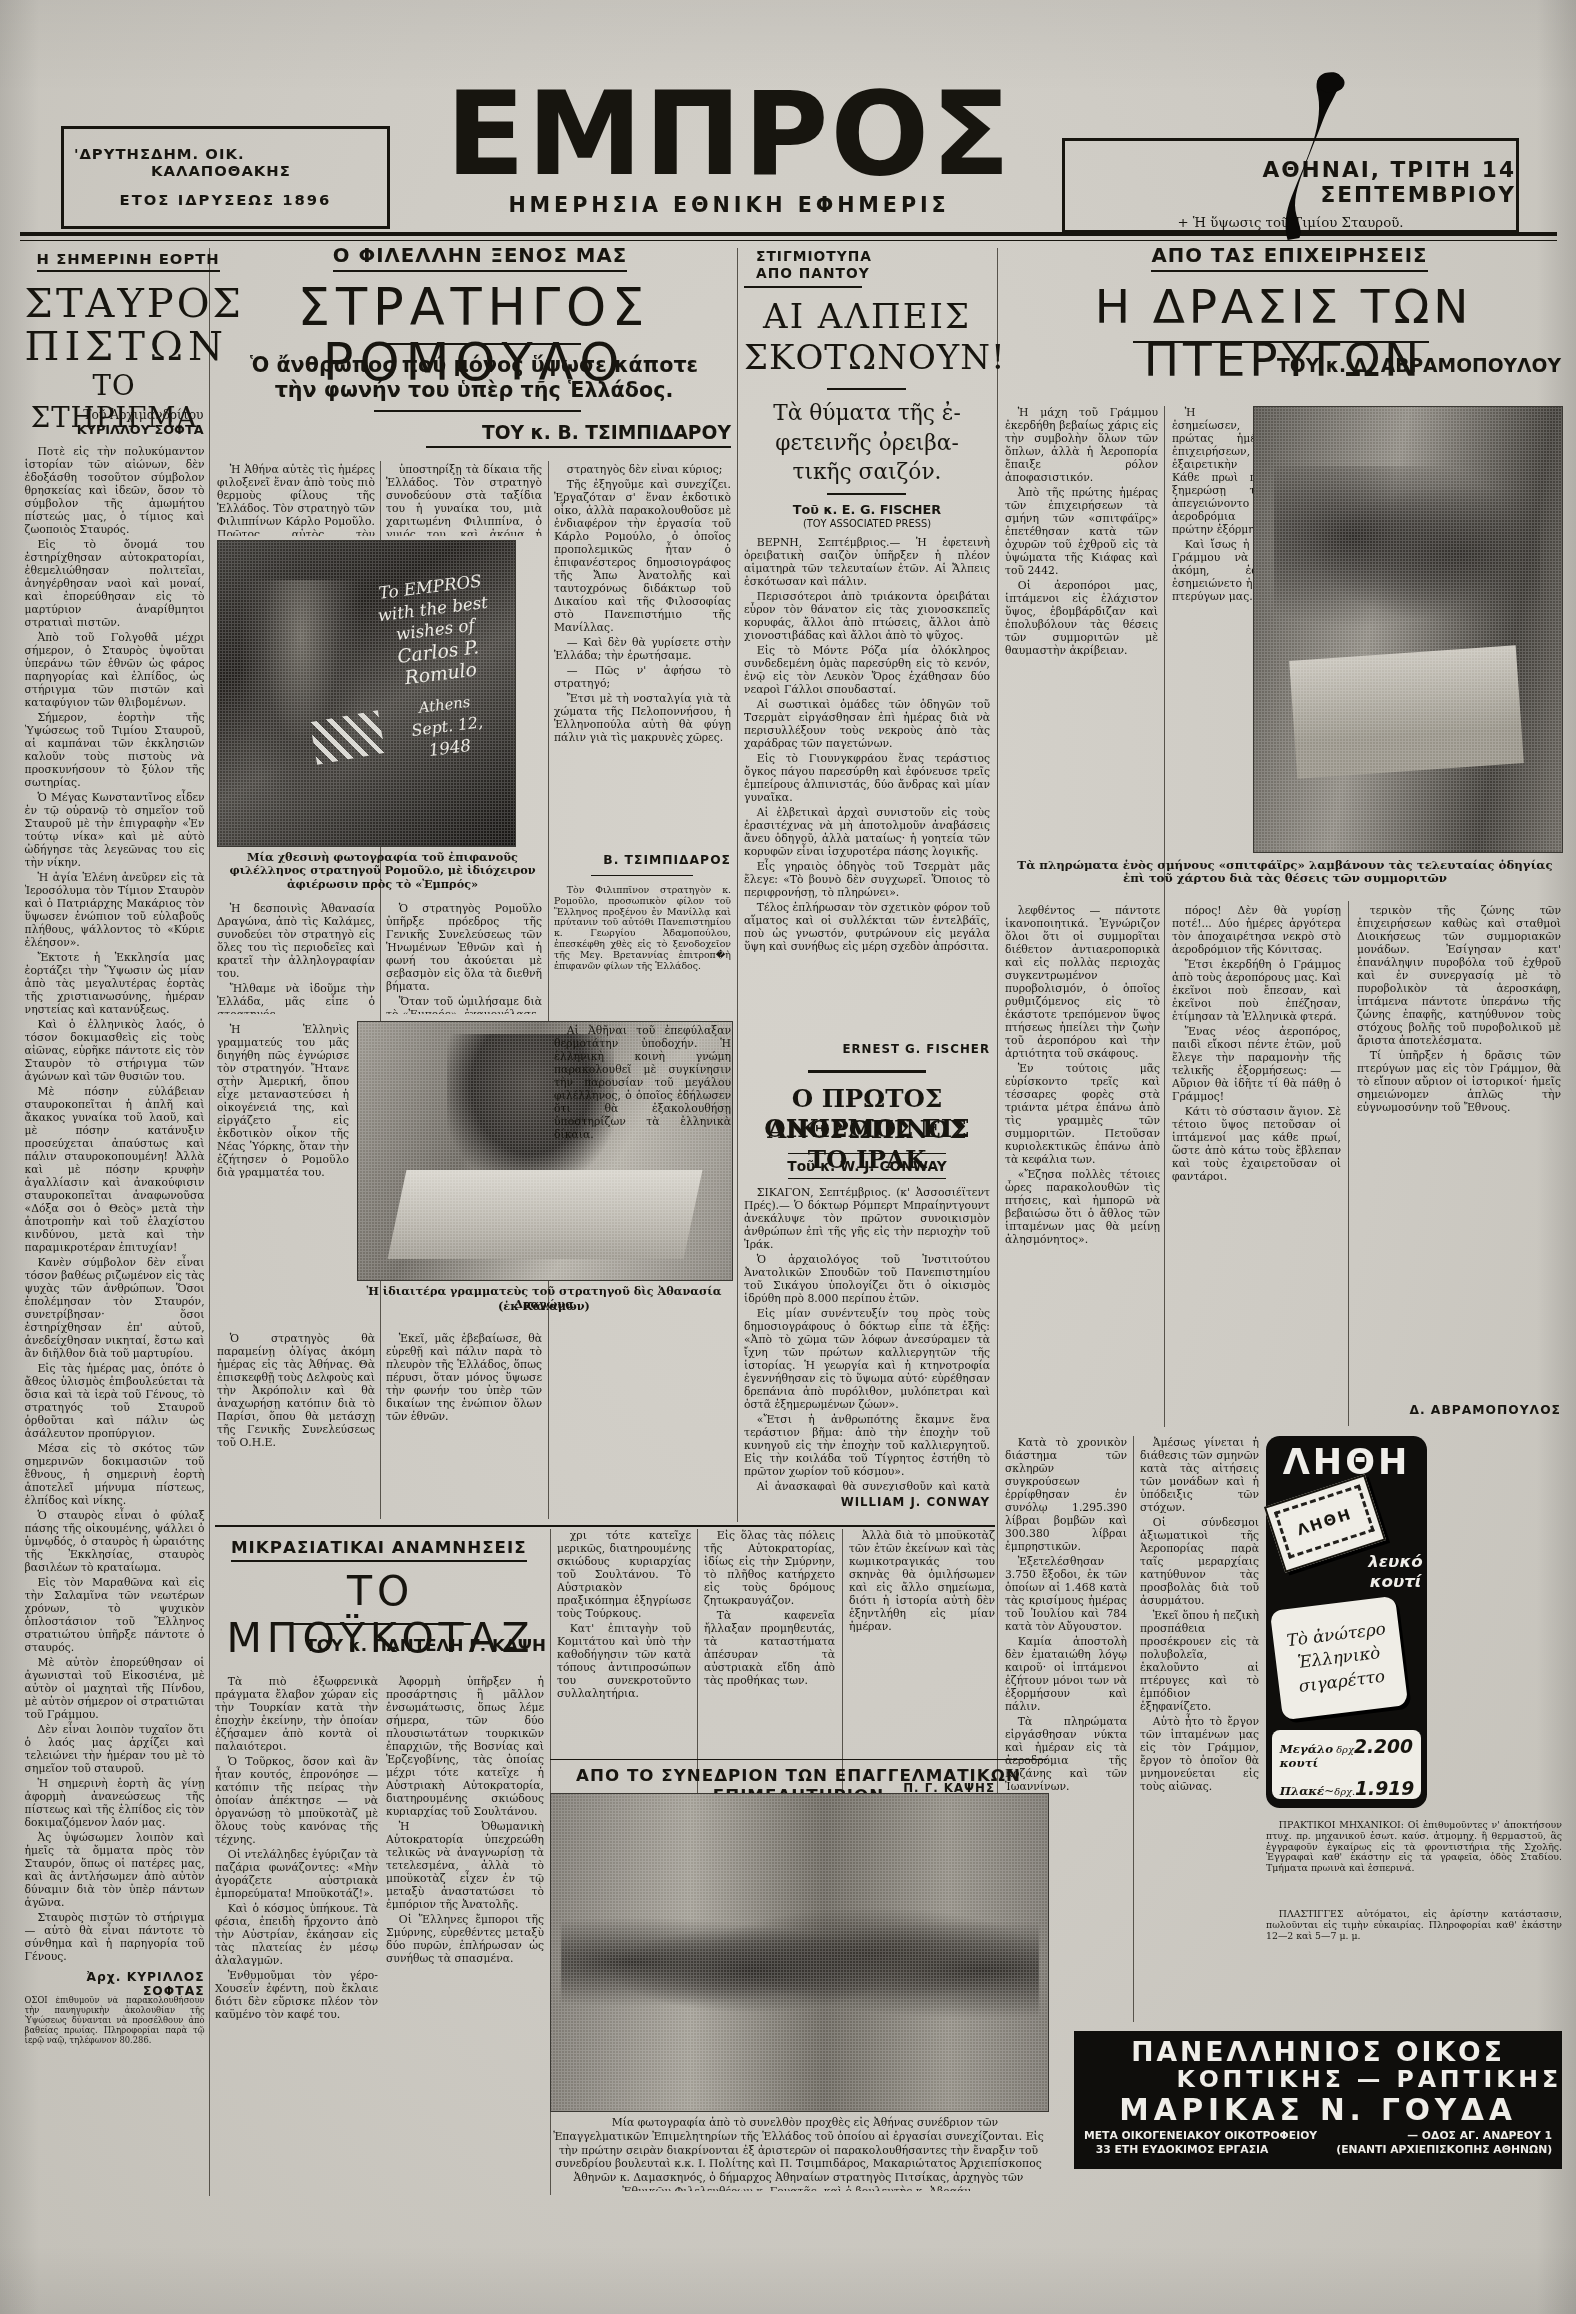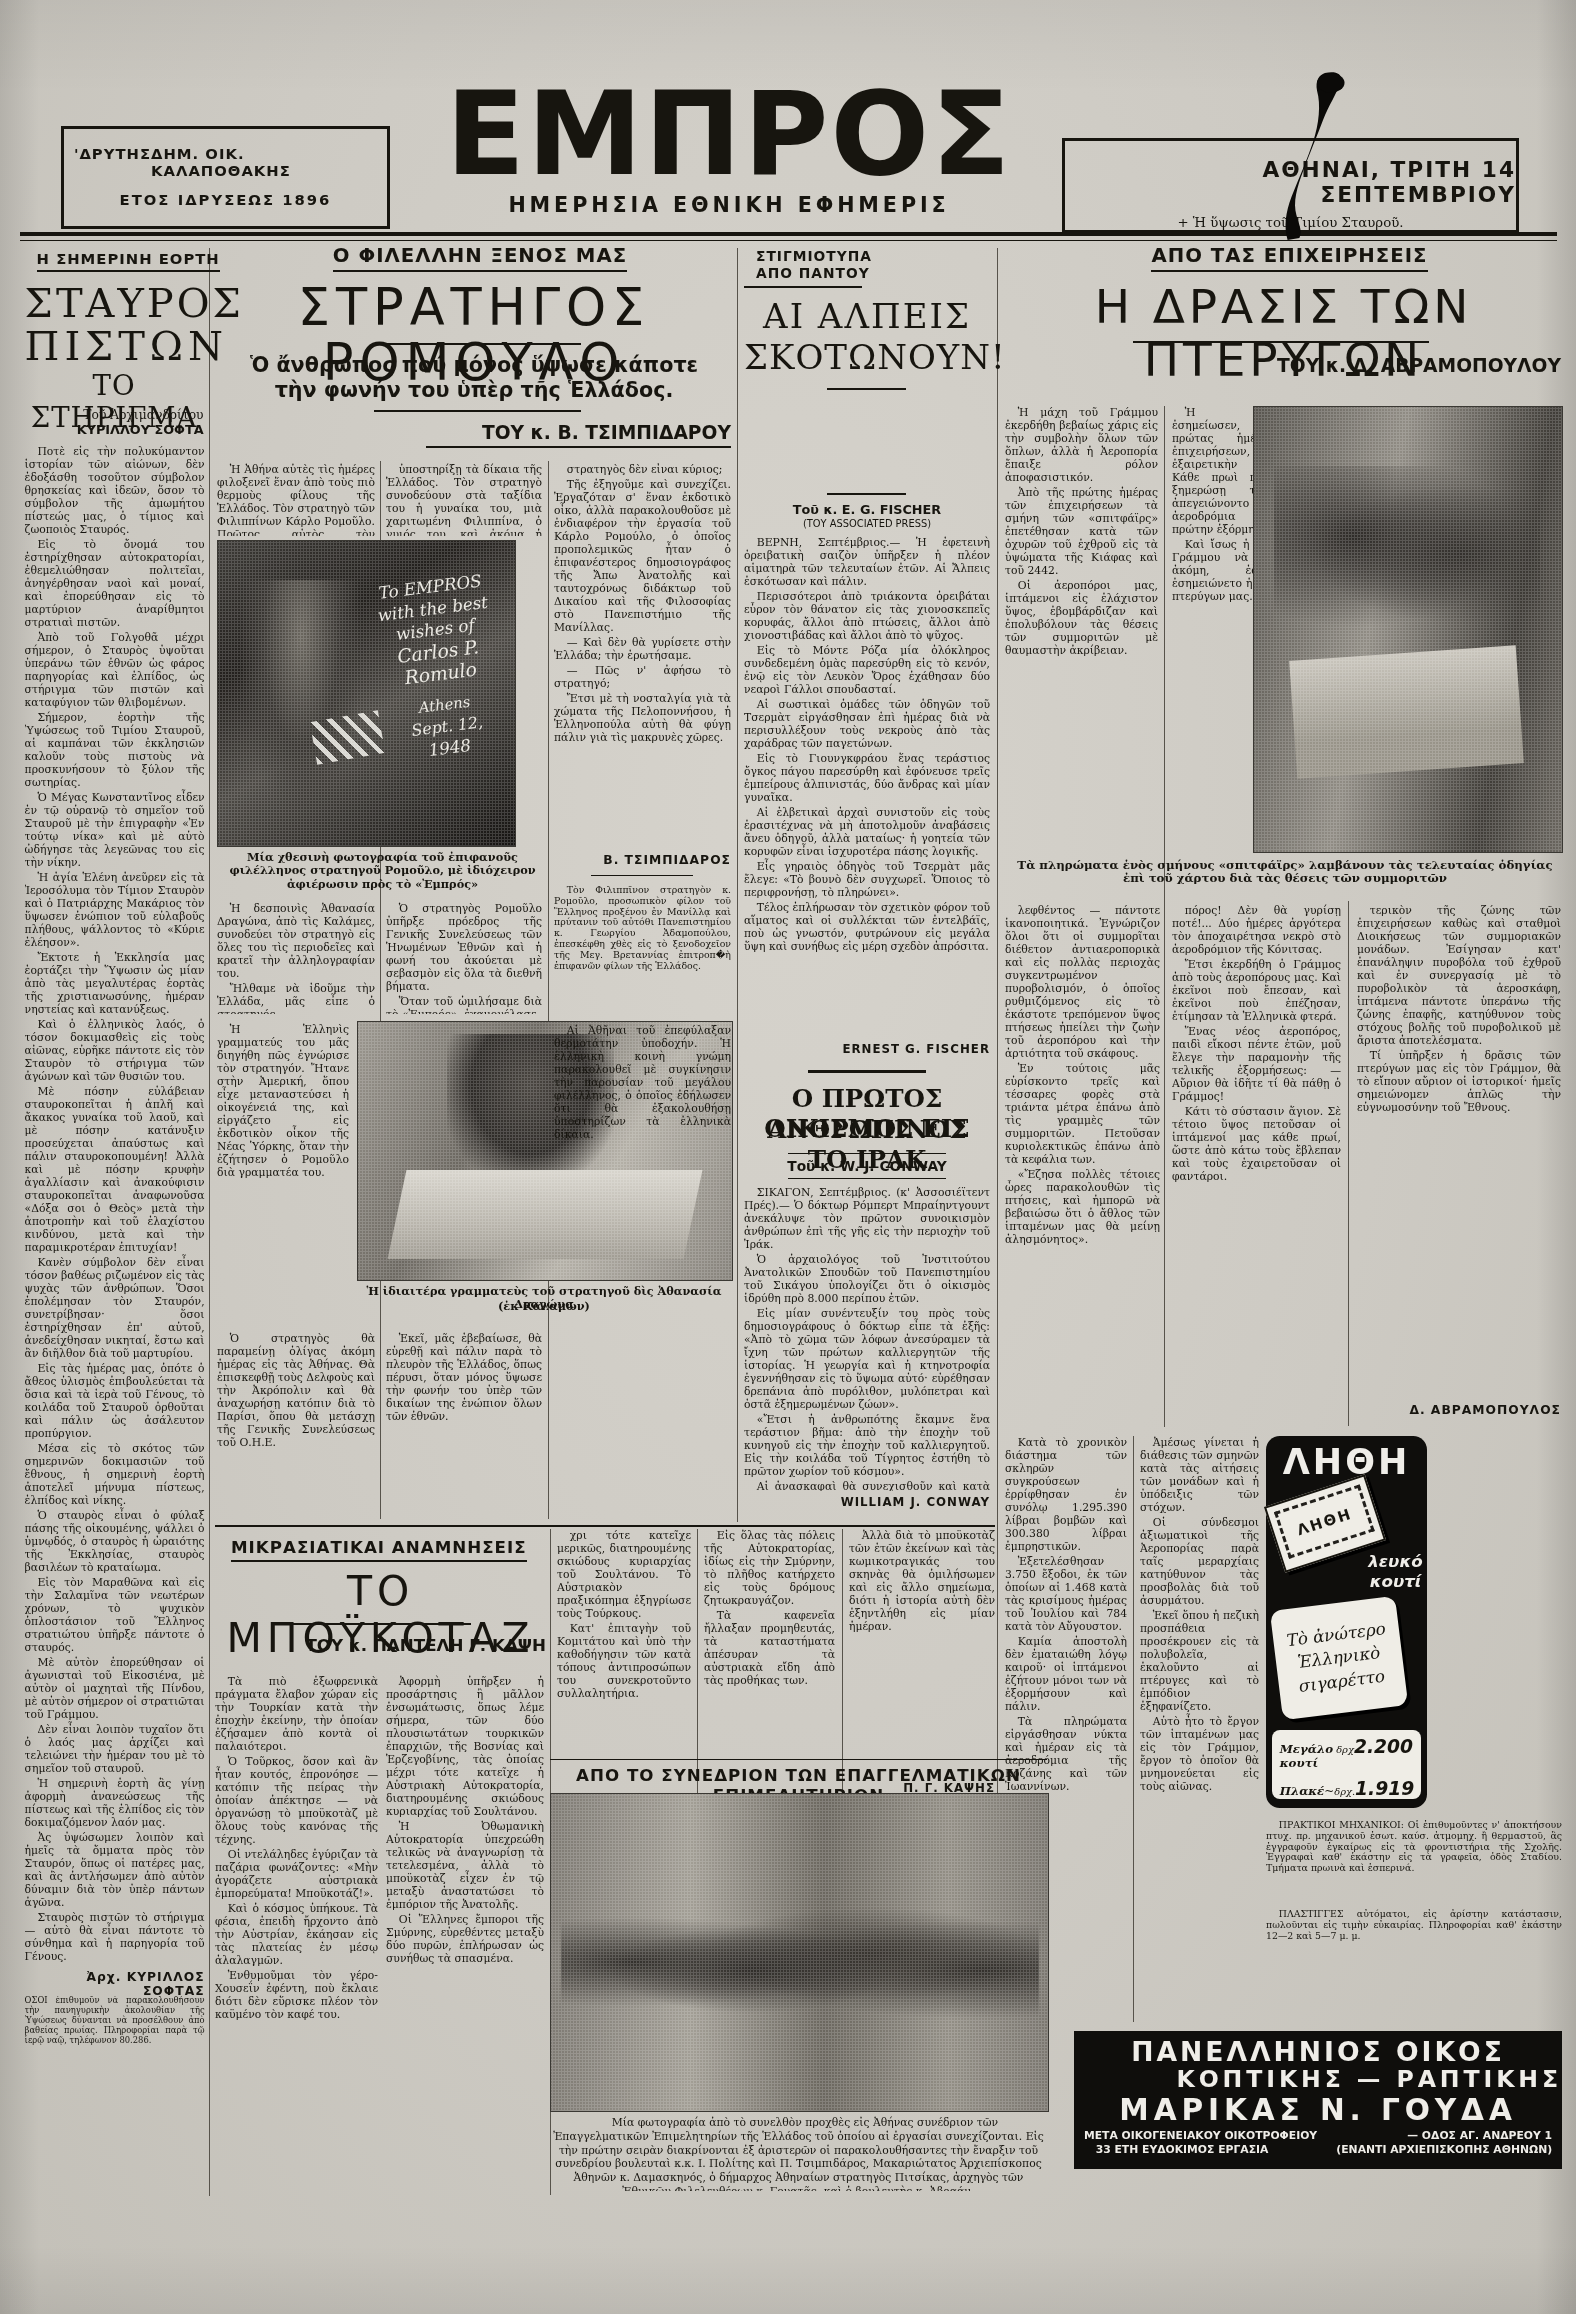--- a/index.html
+++ b/index.html
@@ -85,21 +85,21 @@
       <p>Ποτὲ εἰς τὴν πολυκύμαντον ἱστορίαν τῶν αἰώνων, δὲν ἐδοξάσθη τοσοῦτον σύμβολον θρησκείας καὶ ἰδεῶν, ὅσον τὸ σύμβολον τῆς ἀμωμήτου πίστεώς μας, ὁ τίμιος καὶ ζωοποιὸς Σταυρός.</p>
       <p>Εἰς τὸ ὄνομά του ἐστηρίχθησαν αὐτοκρατορίαι, ἐθεμελιώθησαν πολιτεῖαι, ἀνηγέρθησαν ναοὶ καὶ μοναί, καὶ ἐπορεύθησαν εἰς τὸ μαρτύριον ἀναρίθμητοι στρατιαὶ πιστῶν.</p>
       <p>Ἀπὸ τοῦ Γολγοθᾶ μέχρι σήμερον, ὁ Σταυρὸς ὑψοῦται ὑπεράνω τῶν ἐθνῶν ὡς φάρος παρηγορίας καὶ ἐλπίδος, ὡς στήριγμα τῶν πιστῶν καὶ καταφύγιον τῶν θλιβομένων.</p>
       <p>Σήμερον, ἑορτὴν τῆς Ὑψώσεως τοῦ Τιμίου Σταυροῦ, αἱ καμπάναι τῶν ἐκκλησιῶν καλοῦν τοὺς πιστοὺς νὰ προσκυνήσουν τὸ ξύλον τῆς σωτηρίας.</p>
       <p>Ὁ Μέγας Κωνσταντῖνος εἶδεν ἐν τῷ οὐρανῷ τὸ σημεῖον τοῦ Σταυροῦ μὲ τὴν ἐπιγραφὴν «Ἐν τούτῳ νίκα» καὶ μὲ αὐτὸ ὡδήγησε τὰς λεγεῶνας του εἰς τὴν νίκην.</p>
       <p>Ἡ ἁγία Ἑλένη ἀνεῦρεν εἰς τὰ Ἱεροσόλυμα τὸν Τίμιον Σταυρὸν καὶ ὁ Πατριάρχης Μακάριος τὸν ὕψωσεν ἐνώπιον τοῦ εὐλαβοῦς πλήθους, ψάλλοντος τὸ «Κύριε ἐλέησον».</p>
       <p>Ἔκτοτε ἡ Ἐκκλησία μας ἑορτάζει τὴν Ὕψωσιν ὡς μίαν ἀπὸ τὰς μεγαλυτέρας ἑορτὰς τῆς χριστιανωσύνης, ἡμέραν νηστείας καὶ κατανύξεως.</p>
       <p>Καὶ ὁ ἑλληνικὸς λαός, ὁ τόσον δοκιμασθεὶς εἰς τοὺς αἰῶνας, εὑρῆκε πάντοτε εἰς τὸν Σταυρὸν τὸ στήριγμα τῶν ἀγώνων καὶ τῶν θυσιῶν του.</p>
       <p>Μὲ πόσην εὐλάβειαν σταυροκοπεῖται ἡ ἁπλῆ καὶ ἄκακος γυναίκα τοῦ λαοῦ, καὶ μὲ πόσην κατάνυξιν προσεύχεται ἀπαύστως καὶ πάλιν σταυροκοπουμένη! Ἀλλὰ καὶ μὲ πόσην κρυφὴν ἀγαλλίασιν καὶ ἀνακούφισιν σταυροκοπεῖται ἀναφωνοῦσα «Δόξα σοι ὁ Θεὸς» μετὰ τὴν ἀποτροπὴν καὶ τοῦ ἐλαχίστου κινδύνου, μετὰ καὶ τὴν παραμικροτέραν ἐπιτυχίαν!</p>
       <p>Κανὲν σύμβολον δὲν εἶναι τόσον βαθέως ριζωμένον εἰς τὰς ψυχὰς τῶν ἀνθρώπων. Ὅσοι ἐπολέμησαν τὸν Σταυρόν, συνετρίβησαν· ὅσοι ἐστηρίχθησαν ἐπ' αὐτοῦ, ἀνεδείχθησαν νικηταί, ἔστω καὶ ἂν διῆλθον διὰ τοῦ μαρτυρίου.</p>
-      <p>Εἰς τὰς ἡμέρας μας, ὁπότε ὁ ἄθεος ὑλισμὸς ἐπιβουλεύεται τὰ ὅσια καὶ τὰ ἱερὰ τοῦ Γένους, τὸ κοιλάδα τοῦ Σταυροῦ ὀρθοῦται καὶ πάλιν ὡς ἀσάλευτον προπύργιον.</p>
+      <p>Εἰς τὰς ἡμέρας μας, ὁπότε ὁ ἄθεος ὑλισμὸς ἐπιβουλεύεται τὰ ὅσια καὶ τὰ ἱερὰ τοῦ Γένους, τὸ στρατηγός τοῦ Σταυροῦ ὀρθοῦται καὶ πάλιν ὡς ἀσάλευτον προπύργιον.</p>
       <p>Μέσα εἰς τὸ σκότος τῶν σημερινῶν δοκιμασιῶν τοῦ ἔθνους, ἡ σημερινὴ ἑορτὴ ἀποτελεῖ μήνυμα πίστεως, ἐλπίδος καὶ νίκης.</p>
       <p>Ὁ σταυρὸς εἶναι ὁ φύλαξ πάσης τῆς οἰκουμένης, ψάλλει ὁ ὑμνῳδός, ὁ σταυρὸς ἡ ὡραιότης τῆς Ἐκκλησίας, σταυρὸς βασιλέων τὸ κραταίωμα.</p>
       <p>Εἰς τὸν Μαραθῶνα καὶ εἰς τὴν Σαλαμῖνα τῶν νεωτέρων χρόνων, τὸ ψυχικὸν ὁπλοστάσιον τοῦ Ἕλληνος στρατιώτου ὑπῆρξε πάντοτε ὁ σταυρός.</p>
       <p>Μὲ αὐτὸν ἐπορεύθησαν οἱ ἀγωνισταὶ τοῦ Εἰκοσιένα, μὲ αὐτὸν οἱ μαχηταὶ τῆς Πίνδου, μὲ αὐτὸν σήμερον οἱ στρατιῶται τοῦ Γράμμου.</p>
       <p>Δὲν εἶναι λοιπὸν τυχαῖον ὅτι ὁ λαός μας ἀρχίζει καὶ τελειώνει τὴν ἡμέραν του μὲ τὸ σημεῖον τοῦ σταυροῦ.</p>
       <p>Ἡ σημερινὴ ἑορτὴ ἂς γίνῃ ἀφορμὴ ἀνανεώσεως τῆς πίστεως καὶ τῆς ἐλπίδος εἰς τὸν δοκιμαζόμενον λαόν μας.</p>
       <p>Ἀς ὑψώσωμεν λοιπὸν καὶ ἡμεῖς τὰ ὄμματα πρὸς τὸν Σταυρόν, ὅπως οἱ πατέρες μας, καὶ ἂς ἀντλήσωμεν ἀπὸ αὐτὸν δύναμιν διὰ τὸν ὑπὲρ πάντων ἀγῶνα.</p>
       <p>Σταυρὸς πιστῶν τὸ στήριγμα — αὐτὸ θὰ εἶναι πάντοτε τὸ σύνθημα καὶ ἡ παρηγορία τοῦ Γένους.</p>
     </div>
   <div class="abs sig" style="left:24.6px;top:1970px;width:180px;">Ἀρχ. ΚΥΡΙΛΛΟΣ ΣΟΦΤΑΣ</div>
@@ -178,20 +178,23 @@
   <div class="abs col" style="left:554px;top:1024px;width:177px;height:495px;">
       <p>Αἱ Ἀθῆναι τοῦ ἐπεφύλαξαν θερμοτάτην ὑποδοχήν. Ἡ ἑλληνικὴ κοινὴ γνώμη παρακολουθεῖ μὲ συγκίνησιν τὴν παρουσίαν τοῦ μεγάλου φιλέλληνος, ὁ ὁποῖος ἐδήλωσεν ὅτι θὰ ἐξακολουθήσῃ ὑποστηρίζων τὰ ἑλληνικὰ δίκαια.</p>
     </div>
 
   <div class="abs kick" style="left:744px;top:248px;font-size:13.8px;line-height:16.7px;">ΣΤΙΓΜΙΟΤΥΠΑ</div>
   <div class="abs kick" style="left:744px;top:265px;font-size:13.8px;line-height:16.7px;">ΑΠΟ ΠΑΝΤΟΥ</div>
   <div class="abs rule" style="left:744px;top:286px;width:118px;height:2px;"></div>
   <div class="abs hl-serif" style="left:744px;top:296px;width:246px;font-size:34px;line-height:41px;letter-spacing:2px;">ΑΙ ΑΛΠΕΙΣ</div>
   <div class="abs hl-serif" style="left:744px;top:337px;width:246px;font-size:34px;line-height:41px;letter-spacing:1px;">ΣΚΟΤΩΝΟΥΝ!</div>
   <div class="abs rule" style="left:827px;top:388px;width:79px;height:2px;"></div>
+  <div class="abs" style="left:744px;top:398px;width:246px;font-size:21.7px;line-height:29.6px;text-align:center;white-space:pre-line;">Τὰ θύματα τῆς ἐ-
+φετεινῆς ὀρειβα-
+τικῆς σαιζόν.</div>
   <div class="abs rule" style="left:827px;top:493px;width:79px;height:2px;"></div>
   <div class="abs sans" style="left:744px;top:502px;width:246px;text-align:center;font-weight:bold;font-size:12.8px;">Τοῦ κ. E. G. FISCHER</div>
   <div class="abs sans" style="left:744px;top:518px;width:246px;text-align:center;font-size:9.9px;">(ΤΟΥ ASSOCIATED PRESS)</div>
   <div class="abs col" style="left:744px;top:536px;width:246px;height:504px;">
       <p>ΒΕΡΝΗ, Σεπτέμβριος.— Ἡ ἐφετεινὴ ὀρειβατικὴ σαιζὸν ὑπῆρξεν ἡ πλέον αἱματηρὰ τῶν τελευταίων ἐτῶν. Αἱ Ἄλπεις ἐσκότωσαν καὶ πάλιν.</p>
       <p>Περισσότεροι ἀπὸ τριάκοντα ὀρειβάται εὗρον τὸν θάνατον εἰς τὰς χιονοσκεπεῖς κορυφάς, ἄλλοι ἀπὸ πτώσεις, ἄλλοι ἀπὸ χιονοστιβάδας καὶ ἄλλοι ἀπὸ τὸ ψῦχος.</p>
       <p>Εἰς τὸ Μόντε Ρόζα μία ὁλόκληρος συνδεδεμένη ὁμὰς παρεσύρθη εἰς τὸ κενόν, ἐνῷ εἰς τὸν Λευκὸν Ὄρος ἐχάθησαν δύο νεαροὶ Γάλλοι σπουδασταί.</p>
       <p>Αἱ σωστικαὶ ὁμάδες τῶν ὁδηγῶν τοῦ Τσερμὰτ εἰργάσθησαν ἐπὶ ἡμέρας διὰ νὰ περισυλλέξουν τοὺς νεκροὺς ἀπὸ τὰς χαράδρας τῶν παγετώνων.</p>
       <p>Εἰς τὸ Γιουνγκφράου ἕνας τεράστιος ὄγκος πάγου παρεσύρθη καὶ ἐφόνευσε τρεῖς ἐμπείρους ἀλπινιστάς, δύο ἄνδρας καὶ μίαν γυναῖκα.</p>
       <p>Αἱ ἑλβετικαὶ ἀρχαὶ συνιστοῦν εἰς τοὺς ἐρασιτέχνας νὰ μὴ ἀποτολμοῦν ἀναβάσεις ἄνευ ὁδηγοῦ, ἀλλὰ ματαίως· ἡ γοητεία τῶν κορυφῶν εἶναι ἰσχυροτέρα πάσης λογικῆς.</p>

